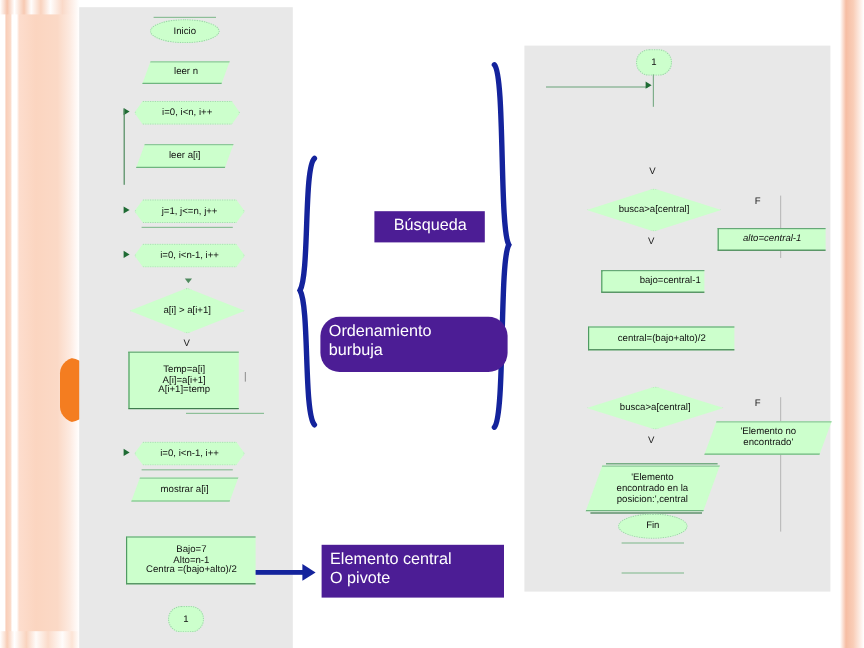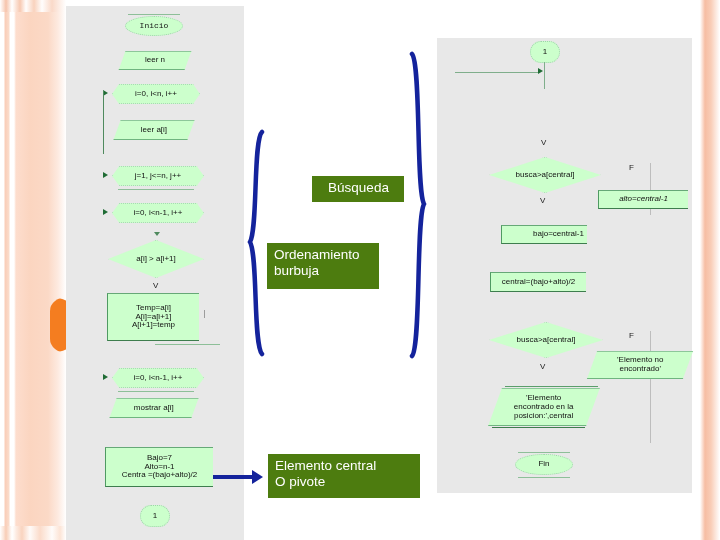--- a/index.html
+++ b/index.html
@@ -82,21 +82,21 @@
   .hline{position:absolute;background:#7fae8b;height:1px;}
   .uline{position:absolute;background:#8dbf98;height:1px;}
   .arrow-dn{position:absolute;width:0;height:0;border-left:3px solid transparent;border-right:3px solid transparent;border-top:4px solid #4f8a5e;}
   .arrow-rt{position:absolute;width:0;height:0;border-top:3.5px solid transparent;border-bottom:3.5px solid transparent;border-left:5px solid #1f6b34;}
   .gline{position:absolute;background:#b9b9b9;width:1px;}
 
   .vlabel,.flabel{position:absolute;font-size:8px;color:#1a1a1a;}
 
   
   .callout{
-    position:absolute;background:#4d7c0f;color:#ffffff;
+    position:absolute;background:#4c1d95;color:#ffffff;
     font-size:13.5px;line-height:1.2;
     padding:4px 6px 4px 7px;
     box-sizing:border-box;white-space:pre-line;
   }
 
   
   .brace{position:absolute;}
   .blue-arrow-line{position:absolute;background:#14239c;height:4px;}
   .blue-arrow-head{position:absolute;width:0;height:0;
     border-top:7px solid transparent;border-bottom:7px solid transparent;border-left:11px solid #14239c;}
@@ -107,21 +107,21 @@
 <div class="slide">
 
   <div class="frame-left"></div>
   <div class="frame-left-top"></div>
   <div class="frame-left-bot"></div>
   <div class="frame-right"></div>
   <div class="orange-dot"></div>
 
   <div class="panel" id="panel-left"></div>
 
-  <div class="node n-term" style="left:125px;top:16px;width:58px;height:20px;font-family:Liberation Mono, monospace;">Inicio</div>
+  <div class="node n-term" style="left:125px;top:16px;width:58px;height:20px;">Inicio</div>
   <div class="uline" style="left:128px;top:14px;width:52px;"></div>
 
   <div class="node n-io" style="left:122px;top:51px;width:66px;height:19px;">
      <span>leer n</span>
   </div>
 
   <div class="node n-hex" style="left:112px;top:84px;width:88px;height:20px;">i=0, i&lt;n, i++</div>
   <div class="arrow-rt" style="left:103px;top:90px;"></div>
   <div class="vline" style="left:103px;top:91px;height:63px;background:#4f8a5e;"></div>
 
@@ -173,57 +173,57 @@
   <div class="node n-dia" style="left:489px;top:157px;width:112px;height:36px;">busca&gt;a[central]</div>
   <div class="flabel" style="left:629px;top:163px;">F</div>
   <div class="gline" style="left:650px;top:163px;height:52px;background:#bdbdbd;"></div>
 
   <div class="node n-rect" style="left:598px;top:190px;width:90px;height:19px;font-style:italic;">alto=central-1</div>
 
   <div class="vlabel" style="left:540px;top:196px;">V</div>
 
   <div class="node n-rect" style="left:501px;top:225px;width:86px;height:19px;padding-left:28px;">bajo=central-1</div>
 
-  <div class="node n-rect" style="left:490px;top:272px;width:96px;height:20px;">central=(bajo+alto)/2</div>
+  <div class="node n-rect" style="left:490px;top:272px;width:122px;height:20px;">central=(bajo+alto)/2</div>
 
   <div class="node n-dia" style="left:489px;top:322px;width:114px;height:36px;">busca&gt;a[central]</div>
   <div class="flabel" style="left:629px;top:331px;">F</div>
   <div class="gline" style="left:650px;top:331px;height:112px;background:#bdbdbd;"></div>
 
   <div class="node n-io" style="left:592px;top:351px;width:96px;height:28px;">
      <span>'Elemento no
 encontrado'</span>
   </div>
 
   <div class="vlabel" style="left:540px;top:362px;">V</div>
 
   <div class="node n-io" style="left:495px;top:388px;width:98px;height:38px;">
      <span>'Elemento
 encontrado en la
 posicion:',central</span>
   </div>
   <div class="uline" style="left:505px;top:386px;width:93px;background:#5a9e6b;"></div>
   <div class="uline" style="left:492px;top:427px;width:93px;background:#3e7d4e;"></div>
 
-  <div class="node n-term" style="left:515px;top:454px;width:58px;height:21px;">Fin</div>
+  <div class="node n-term" style="left:515px;top:428px;width:58px;height:21px;">Fin</div>
   <div class="uline" style="left:518px;top:452px;width:52px;"></div>
   <div class="uline" style="left:518px;top:477px;width:52px;"></div>
 
   <svg class="brace" style="left:246px;top:128px;" width="24" height="230">
     <path d="M16 4 C7 12, 12 100, 4 114 C12 128, 7 216, 16 226" fill="none" stroke="#14239c" stroke-width="4.5" stroke-linecap="round"></path>
   </svg>
 
   <svg class="brace" style="left:404px;top:50px;" width="24" height="310">
     <path d="M8 4 C17 14, 12 140, 20 154 C12 168, 17 296, 8 306" fill="none" stroke="#14239c" stroke-width="4.5" stroke-linecap="round"></path>
   </svg>
 
   <div class="blue-arrow-line" style="left:213px;top:475px;width:40px;"></div>
   <div class="blue-arrow-head" style="left:252px;top:470px;"></div>
 
   <div class="callout" style="left:312px;top:176px;width:92px;height:26px;text-align:center;">Búsqueda</div>
 
-  <div class="callout" style="left:267px;top:243px;width:112px;height:46px;">Ordenamiento
+  <div class="callout" style="left:267px;top:264px;width:156px;height:46px;border-radius:16px;">Ordenamiento
 burbuja</div>
 
   <div class="callout" style="left:268px;top:454px;width:152px;height:44px;">Elemento central
 O pivote</div>
 
 </div>
 
 </body></html>

